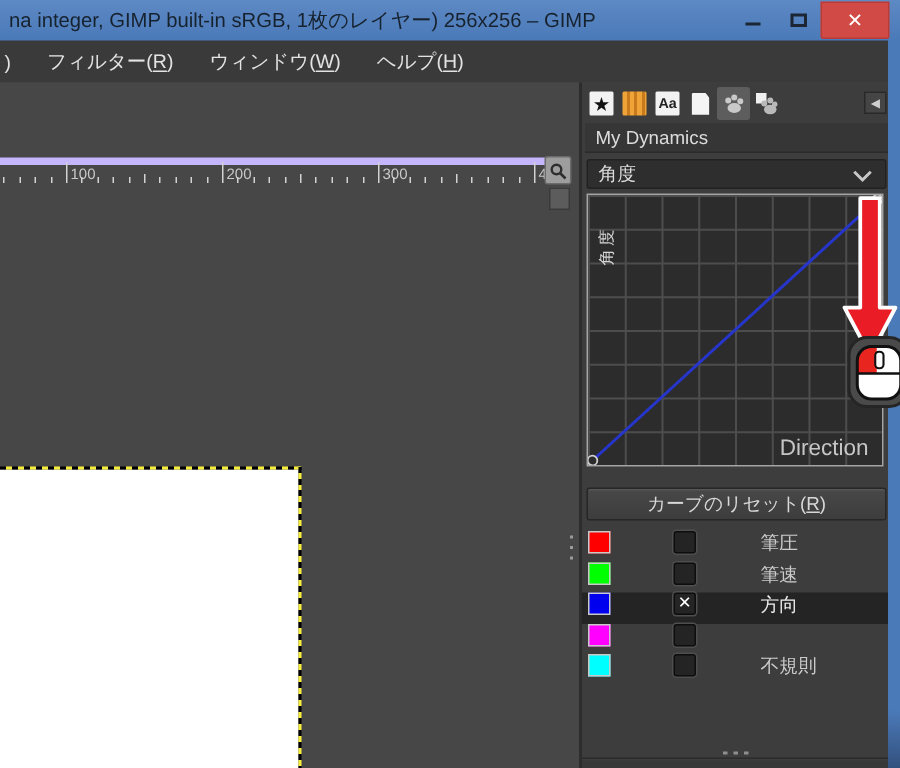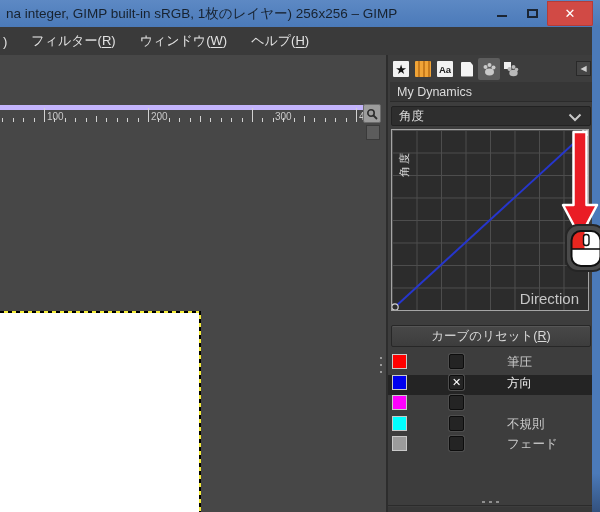--- a/index.html
+++ b/index.html
@@ -156,21 +156,21 @@
         <span class="tick minor" style="left: 158.4px;"></span>
         <span class="tick minor" style="left: 168.8px;"></span>
         <span class="tick minor" style="left: 179.2px;"></span>
         <span class="tick minor" style="left: 189.6px;"></span>
         <span class="tick mid" style="left: 200px;"></span>
         <span class="tick minor" style="left: 210.4px;"></span>
         <span class="tick minor" style="left: 220.8px;"></span>
         <span class="tick minor" style="left: 231.2px;"></span>
         <span class="tick minor" style="left: 241.6px;"></span>
         <span class="tick major" style="left: 252px;"></span>
-        <span class="ruler-label" style="left: 255px; margin-left: 20px;">300</span>
+        <span class="ruler-label" style="left: 255px;">300</span>
         <span class="tick minor" style="left: 262.4px;"></span>
         <span class="tick minor" style="left: 272.8px;"></span>
         <span class="tick minor" style="left: 283.2px;"></span>
         <span class="tick minor" style="left: 293.6px;"></span>
         <span class="tick mid" style="left: 304px;"></span>
         <span class="tick minor" style="left: 314.4px;"></span>
         <span class="tick minor" style="left: 324.8px;"></span>
         <span class="tick minor" style="left: 335.2px;"></span>
         <span class="tick minor" style="left: 345.6px;"></span>
         <span class="tick major" style="left: 356px;"></span>
@@ -264,40 +264,40 @@
     <div id="reset-btn">
         <span>カーブのリセット(<u>R</u>)</span>
       </div>
 
     <div id="dyn-list">
         <div class="dyn-row">
           <span class="swatch" style="background:#ff0000"></span>
           <span class="checkbox"></span>
           <span class="dyn-label">筆圧</span>
         </div>
+        <div class="dyn-row">
+          <span class="swatch" style="background:#00ff00"></span>
+          <span class="checkbox"></span>
+          <span class="dyn-label">筆速</span>
+        </div>
         <div class="dyn-row selected">
           <span class="swatch" style="background:#0000ee"></span>
           <span class="checkbox">
             <span class="x">✕</span>
           </span>
           <span class="dyn-label">方向</span>
         </div>
         <div class="dyn-row">
           <span class="swatch" style="background:#ff00ff"></span>
           <span class="checkbox"></span>
         </div>
         <div class="dyn-row">
           <span class="swatch" style="background:#00ffff"></span>
           <span class="checkbox"></span>
           <span class="dyn-label">不規則</span>
-        </div>
-        <div class="dyn-row">
-          <span class="swatch" style="background:#9c9c9c"></span>
-          <span class="checkbox"></span>
-          <span class="dyn-label">フェード</span>
         </div>
       </div>
 
     <div id="list-grip">
         <i></i>
         <i></i>
         <i></i>
       </div>
     <div id="dock-bottom"></div>
   </div>

